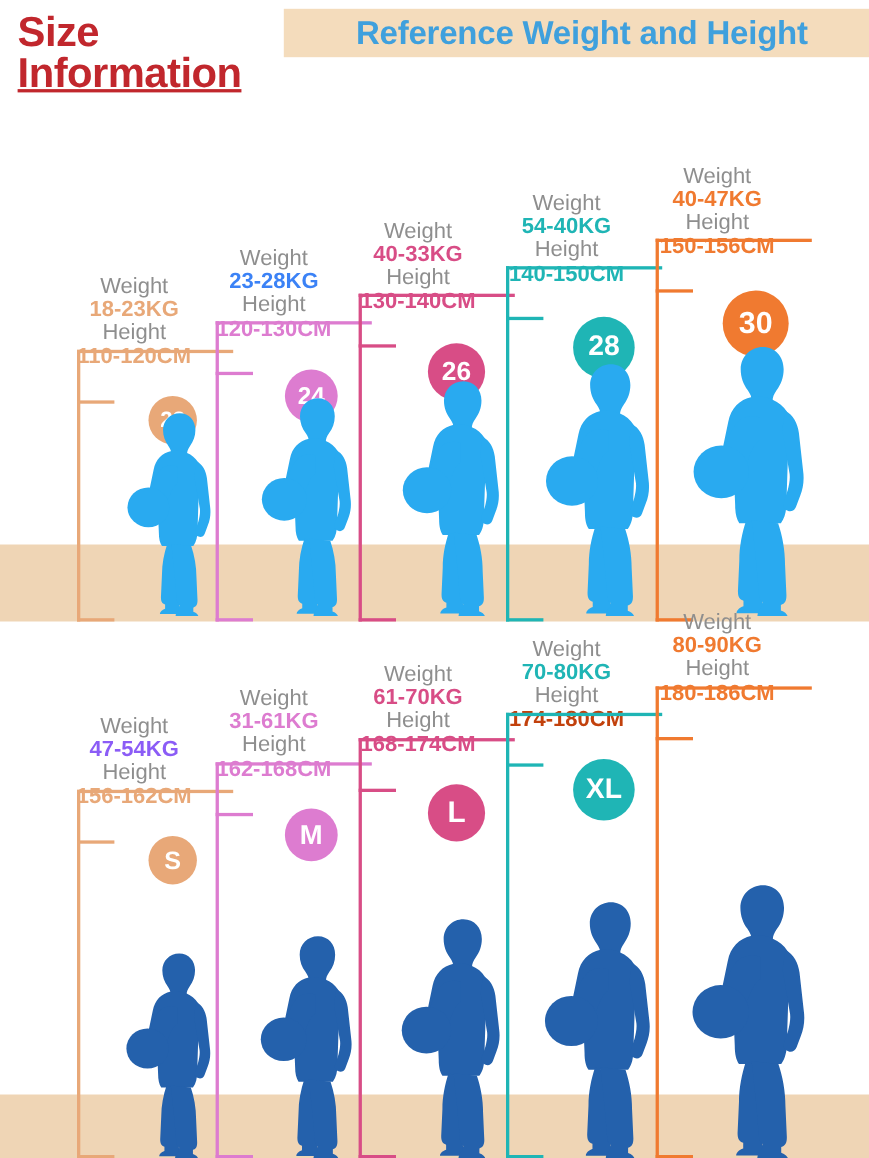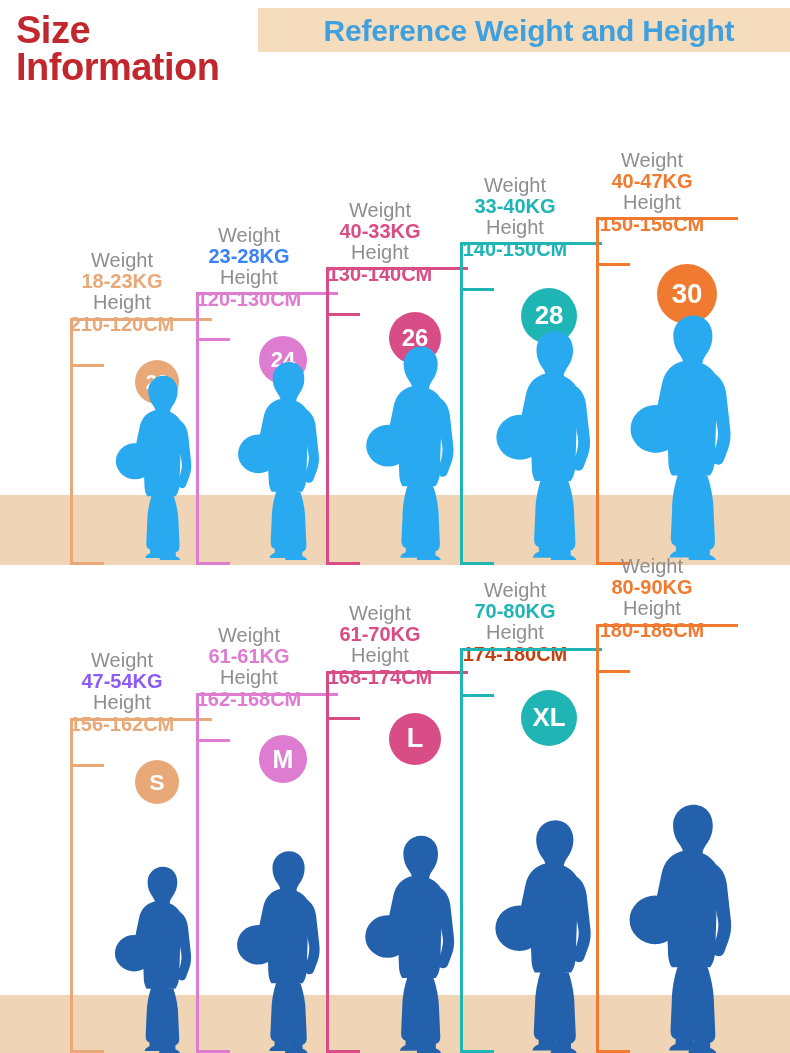--- a/index.html
+++ b/index.html
@@ -47,21 +47,21 @@
     position: absolute;
     left: 16px;
     top: 12px;
     width: 250px;
     font-size: 38px;
     font-weight: bold;
     color: #C1272D;
     line-height: 0.98;
     letter-spacing: -0.5px;
   }
-  .size-heading .line2 { display: block; }
+  .size-heading .line2 { display: block; text-decoration: underline; }
 
   
   .row {
     position: absolute;
     left: 0;
     width: 790px;
   }
   #row-top    { top: 60px;  height: 510px; }
   #row-bottom { top: 570px; height: 483px; }
 
@@ -153,21 +153,21 @@
   </div>
 
   <div class="row" id="row-top">
     <div class="ground-band" style="background: rgb(239, 213, 181);"></div>
     <div id="cols-top">
         <div class="col" style="left: 62px; width: 120px;">
           <div class="labels" style="top: 190px; left: -14px; width: 148px;">
             <span class="lbl-word">Weight</span>
             <span class="lbl-val" style="color:#E8A878">18-23KG</span>
             <span class="lbl-word">Height</span>
-            <span class="lbl-val" style="color:#E8A878">210-120CM</span>
+            <span class="lbl-val" style="color:#E8A878">110-120CM</span>
           </div>
           <div class="bracket" style="top: 258px; height: 247px; width: 142px;">
             <div class="vline" style="background:#E8A878"></div>
             <div class="tick tick-top" style="width:142px;background:#E8A878"></div>
             <div class="tick tick-mid" style="top:46px;width:34px;background:#E8A878"></div>
             <div class="tick tick-bottom" style="width:34px;background:#E8A878"></div>
           </div>
           <div class="badge" style="width: 44px; height: 44px; top: 300px; left: 73px; background: rgb(232, 168, 120); color: rgb(255, 255, 255); font-size: 20.24px;">22</div>
           <div class="figure" style="width: 95px; height: 215px; left: 51.5px; bottom: 10px;">
             <svg viewBox="0 0 100 200" preserveAspectRatio="xMidYMax meet">
@@ -238,21 +238,21 @@
                 <path d="M30 82 c8 2 13 7 15 14 c-7 2 -13 1 -18 -3 c-4 -3 -5 -7 -3 -11 z" fill="#ffffff" opacity="0.0"></path>
                 <path d="M40 131 c-3 9 -5 19 -5 29 l-1 22 c0 4 1 6 4 7 l0 4 c-3 1 -5 3 -5 5 l22 0 c0 -3 -1 -6 -3 -7 l-1 -4 c2 -1 3 -4 3 -8 l2 -23 l4 -18 z"></path>
                 <path d="M58 131 l3 28 l2 23 c0 4 1 7 3 8 l-1 4 c-2 1 -3 4 -3 7 l22 0 c0 -2 -2 -4 -5 -5 l0 -4 c3 -1 4 -3 4 -7 l-1 -22 c0 -11 -2 -21 -5 -30 z" transform="translate(-14,0)"></path>
               </g>
             </svg>
           </div>
         </div>
         <div class="col" style="left: 452px; width: 126px;">
           <div class="labels" style="top: 115px; left: -14px; width: 154px;">
             <span class="lbl-word">Weight</span>
-            <span class="lbl-val" style="color:#1FB5B5">33-40KG</span>
+            <span class="lbl-val" style="color:#1FB5B5">54-40KG</span>
             <span class="lbl-word">Height</span>
             <span class="lbl-val" style="color:#1FB5B5">140-150CM</span>
           </div>
           <div class="bracket" style="top: 182px; height: 323px; width: 142px;">
             <div class="vline" style="background:#1FB5B5"></div>
             <div class="tick tick-top" style="width:142px;background:#1FB5B5"></div>
             <div class="tick tick-mid" style="top:46px;width:34px;background:#1FB5B5"></div>
             <div class="tick tick-bottom" style="width:34px;background:#1FB5B5"></div>
           </div>
           <div class="badge" style="width: 56px; height: 56px; top: 228px; left: 69px; background: rgb(31, 181, 181); color: rgb(255, 255, 255); font-size: 25.76px;">28</div>
@@ -331,21 +331,21 @@
                 <path d="M30 82 c8 2 13 7 15 14 c-7 2 -13 1 -18 -3 c-4 -3 -5 -7 -3 -11 z" fill="#ffffff" opacity="0.0"></path>
                 <path d="M40 131 c-3 9 -5 19 -5 29 l-1 22 c0 4 1 6 4 7 l0 4 c-3 1 -5 3 -5 5 l22 0 c0 -3 -1 -6 -3 -7 l-1 -4 c2 -1 3 -4 3 -8 l2 -23 l4 -18 z"></path>
                 <path d="M58 131 l3 28 l2 23 c0 4 1 7 3 8 l-1 4 c-2 1 -3 4 -3 7 l22 0 c0 -2 -2 -4 -5 -5 l0 -4 c3 -1 4 -3 4 -7 l-1 -22 c0 -11 -2 -21 -5 -30 z" transform="translate(-14,0)"></path>
               </g>
             </svg>
           </div>
         </div>
         <div class="col" style="left: 188px; width: 122px;">
           <div class="labels" style="top: 55px; left: -14px; width: 150px;">
             <span class="lbl-word">Weight</span>
-            <span class="lbl-val" style="color:#DD7CD0">61-61KG</span>
+            <span class="lbl-val" style="color:#DD7CD0">31-61KG</span>
             <span class="lbl-word">Height</span>
             <span class="lbl-val" style="color:#DD7CD0">162-168CM</span>
           </div>
           <div class="bracket" style="top: 123px; height: 360px; width: 142px;">
             <div class="vline" style="background:#DD7CD0"></div>
             <div class="tick tick-top" style="width:142px;background:#DD7CD0"></div>
             <div class="tick tick-mid" style="top:46px;width:34px;background:#DD7CD0"></div>
             <div class="tick tick-bottom" style="width:34px;background:#DD7CD0"></div>
           </div>
           <div class="badge" style="width: 48px; height: 48px; top: 165px; left: 71px; background: rgb(221, 124, 208); color: rgb(255, 255, 255); font-size: 24.96px;">M</div>

